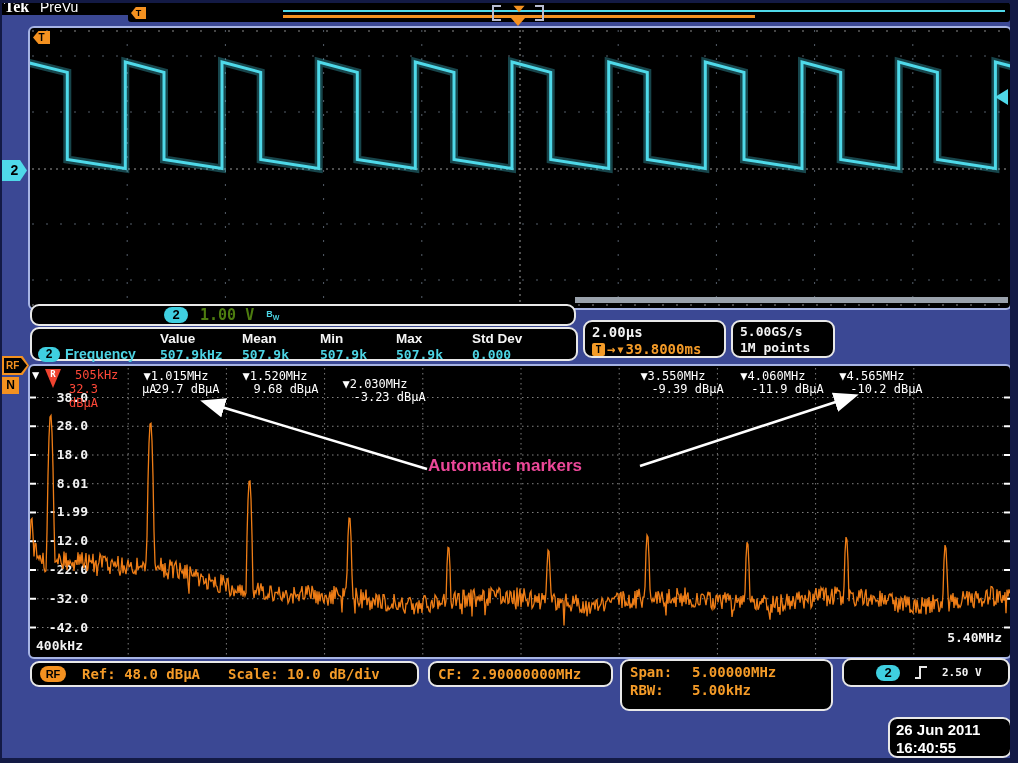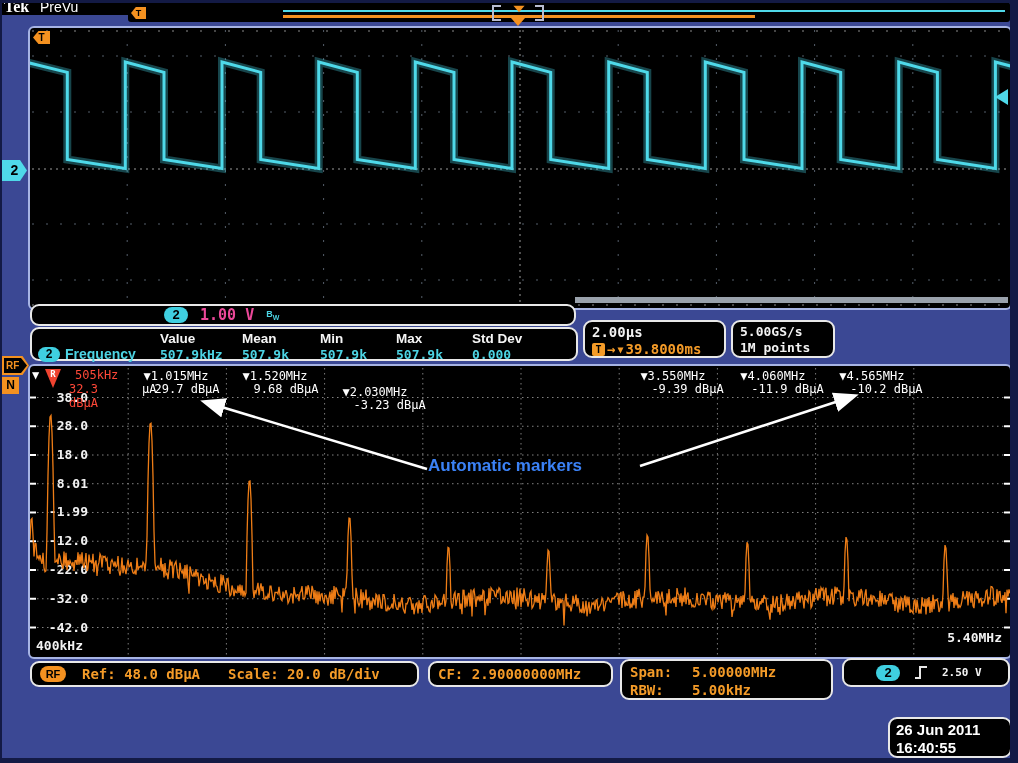--- a/index.html
+++ b/index.html
@@ -38,21 +38,21 @@
               border-top:8px solid transparent;border-bottom:8px solid transparent;
               border-right:13px solid #4fd9e9;}
   .gray-bar{position:absolute;left:575px;top:297px;width:433px;height:6px;background:#9aa2ac;}
   
   .box{position:absolute;background:#000;border:2px solid #e8e8e8;border-radius:9px;box-sizing:border-box;}
   .ch-box{left:30px;top:304px;width:546px;height:22px;display:flex;align-items:center;
           padding-left:132px;gap:12px;}
   .oval{display:inline-block;min-width:24px;height:16px;border-radius:8px;background:#3fcfe0;
         color:#000;font-weight:bold;font-size:13px;line-height:16px;text-align:center;
         font-family:"Liberation Sans",sans-serif;}
-  .cyan-txt{color:#ec4899;font-weight:bold;}
+  .cyan-txt{color:#4d7c0f;font-weight:bold;}
   .bw{color:#4cd4e4;font-size:9px;font-weight:bold;}
   .meas-box{left:30px;top:327px;width:548px;height:34px;display:grid;
             grid-template-columns:122px 82px 78px 76px 76px 1fr;grid-template-rows:16px 16px;
             align-items:center;padding:1px 0 0 6px;}
   .hdr{color:#f5f5f5;font-weight:bold;font-size:13.5px;}
   .val{color:#4cd4e4;font-weight:bold;font-size:13px;font-family:"DejaVu Sans Mono",monospace;}
   .meas-name{display:flex;align-items:center;gap:5px;color:#4cd4e4;font-weight:bold;font-size:14px;}
   .tb-box{left:583px;top:320px;width:143px;height:38px;padding:2px 0 0 7px;}
   .tb-scale{color:#f2f2f2;font-weight:bold;font-size:14px;}
   .tb-delay{display:flex;align-items:center;gap:2px;margin-top:1px;color:#f49b28;font-weight:bold;font-size:14px;}
@@ -73,32 +73,32 @@
               border:2px solid #a7b4e4;border-radius:6px;}
   .mk{position:absolute;color:#fff;font-size:12px;line-height:13px;white-space:nowrap;
       font-family:"DejaVu Sans Mono",monospace;}
   .mk .amp{padding-left:11px;}
   .ref-mk{position:absolute;left:0;top:2px;font-family:"DejaVu Sans Mono",monospace;font-size:12px;}
   .ref-wtri{position:absolute;left:2px;top:0;color:#fff;font-size:12px;}
   .ref-rtri{position:absolute;left:15px;top:1px;width:16px;height:19px;background:#f04330;
             clip-path:polygon(0 0,100% 0,50% 100%);color:#fff;font-weight:bold;font-size:9px;
             text-align:center;line-height:11px;}
   .red-txt{color:#ff4838;margin-left:12px;}
-  .annotation{position:absolute;left:398px;top:90px;color:#3b82f6;font-weight:bold;font-size:17px;
+  .annotation{position:absolute;left:398px;top:90px;color:#ec4899;font-weight:bold;font-size:17px;
               font-family:"Liberation Sans",sans-serif;white-space:nowrap;}
   .xlab{position:absolute;color:#f2f2f2;font-weight:bold;font-size:13px;
         font-family:"DejaVu Sans Mono",monospace;}
   
   .orange-txt{color:#f49b28;font-weight:bold;font-size:14px;font-family:"DejaVu Sans Mono",monospace;}
   .rf-oval{display:inline-block;min-width:26px;height:16px;border-radius:8px;background:#f49120;
            color:#000;font-weight:bold;font-size:11px;line-height:16px;text-align:center;
            font-family:"Liberation Sans",sans-serif;}
   .rfro{left:30px;top:661px;width:389px;height:26px;display:flex;align-items:center;gap:28px;padding-left:8px;}
   .cfbox{left:428px;top:661px;width:185px;height:26px;display:flex;align-items:center;padding-left:8px;}
-  .spanbox{left:620px;top:659px;width:213px;height:41px;padding:3px 0 0 8px;}
+  .spanbox{left:620px;top:659px;width:213px;height:52px;padding:3px 0 0 8px;}
   .spanrow{display:flex;}
   .spanrow .lab{width:62px;}
   .trigbox{left:842px;top:658px;width:168px;height:29px;display:flex;align-items:center;gap:14px;padding-left:32px;}
   .trig-level{color:#f2f2f2;font-weight:bold;font-size:11px;font-family:"DejaVu Sans Mono",monospace;}
   .datebox{left:888px;top:717px;width:124px;height:41px;padding:2px 0 0 6px;color:#fff;
            font-weight:bold;font-size:15px;line-height:18px;font-family:"Liberation Sans",sans-serif;}
 </style>
 </head>
 <body>
 
@@ -247,21 +247,21 @@
       </svg>
     <div id="spec-markers" style="position:absolute;left:0;top:0;right:0;bottom:0;">
         <div class="mk" style="left: 113.54px; top: 4px;">
           <div>▼1.015MHz</div>
           <div class="amp">29.7 dBµA</div>
         </div>
         <div class="mk" style="left: 212.52px; top: 4px;">
           <div>▼1.520MHz</div>
           <div class="amp">9.68 dBµA</div>
         </div>
-        <div class="mk" style="left: 312.48px; top: 20px;">
+        <div class="mk" style="left: 312.48px; top: 12px;">
           <div>▼2.030MHz</div>
           <div class="amp">-3.23 dBµA</div>
         </div>
         <div class="mk" style="left: 610.4px; top: 4px;">
           <div>▼3.550MHz</div>
           <div class="amp">-9.39 dBµA</div>
         </div>
         <div class="mk" style="left: 710.36px; top: 4px;">
           <div>▼4.060MHz</div>
           <div class="amp">-11.9 dBµA</div>
@@ -279,21 +279,21 @@
       <span class="abs" style="left:112px;top:14px;color:#fff;">µA</span>
     </div>
     <div class="annotation">Automatic markers</div>
     <div class="xlab" style="left:6px;top:272px;">400kHz</div>
     <div class="xlab" style="right:8px;top:264px;">5.40MHz</div>
   </div>
 
   <div class="box rfro">
     <span class="rf-oval">RF</span>
     <span class="orange-txt" style="margin-left:-12px;">Ref: 48.0 dBµA</span>
-    <span class="orange-txt">Scale: 20.0 dB/div</span>
+    <span class="orange-txt">Scale: 10.0 dB/div</span>
   </div>
   <div class="box cfbox">
     <span class="orange-txt">CF: 2.90000000MHz</span>
   </div>
   <div class="box spanbox">
     <div class="spanrow orange-txt">
       <span class="lab">Span:</span>
       <span>5.00000MHz</span>
     </div>
     <div class="spanrow orange-txt" style="margin-top:2px;">

